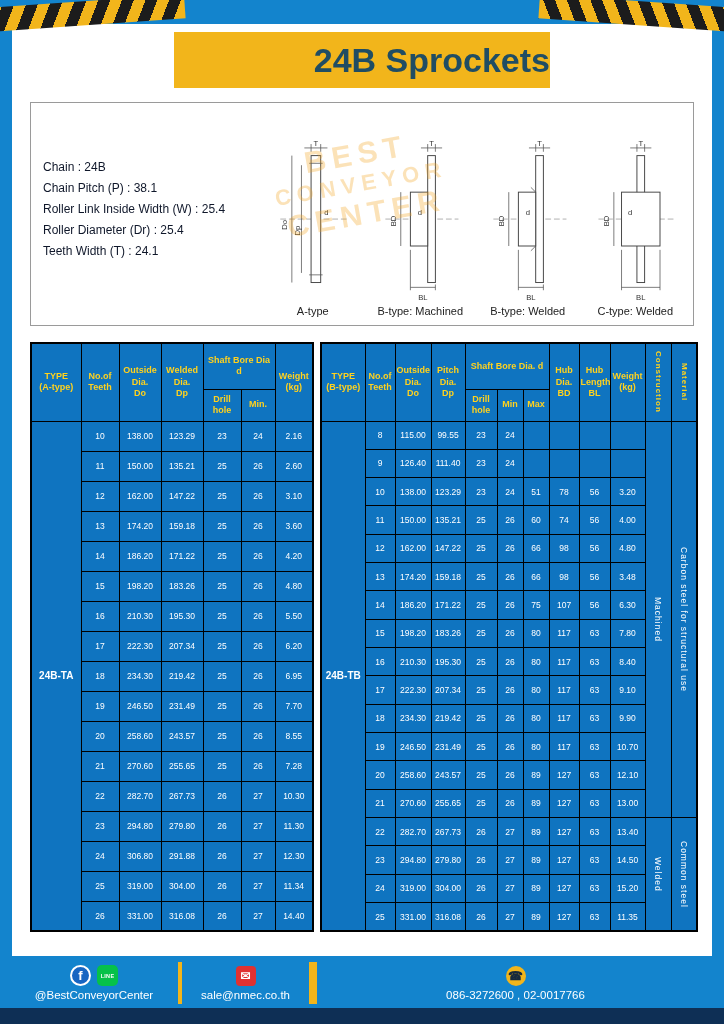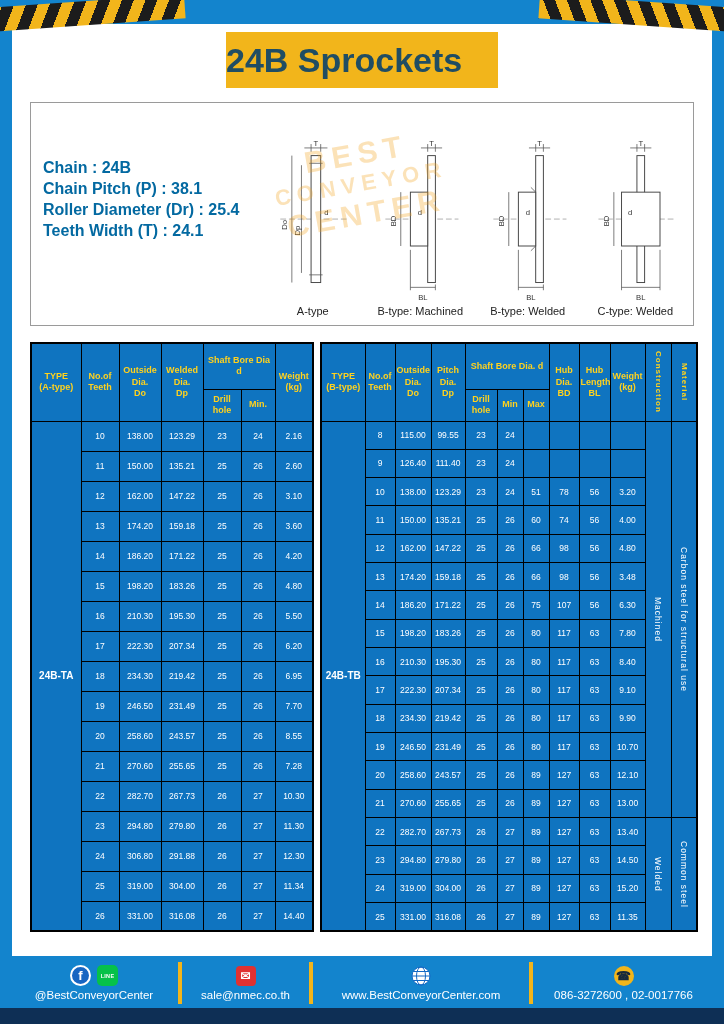--- a/index.html
+++ b/index.html
@@ -7,26 +7,26 @@
   body{background:#1384cd;font-family:"Liberation Sans",sans-serif;position:relative;overflow:hidden}
 
   .hazard{position:absolute;width:195px;height:24px;z-index:6;
     background:repeating-linear-gradient(115deg,#f2b51b 0 11px,#1c1c1c 11px 22px)}
   .hazard.left{left:-10px;top:1px;transform:rotate(-4deg)}
   .hazard.right{right:-10px;top:1px;transform:rotate(4deg);
     background:repeating-linear-gradient(65deg,#f2b51b 0 11px,#1c1c1c 11px 22px)}
 
   .page{position:absolute;left:12px;top:24px;width:700px;height:932px;background:#fff;z-index:2}
 
-  .title-banner{position:absolute;left:50%;transform:translateX(-50%);top:8px;width:272px;height:56px;
-    background:#f2b51b;color:#204d63;font-size:34px;font-weight:bold;text-align:left;line-height:56px}
+  .title-banner{position:absolute;left:50%;transform:translateX(-50%);top:8px;width:376px;height:56px;
+    background:#f2b51b;color:#204d63;font-size:34px;font-weight:bold;text-align:right;line-height:56px}
 
   .spec-box{position:absolute;left:18px;top:78px;width:664px;height:224px;border:1px solid #9a9a9a;background:#fff}
   .spec-lines{position:absolute;left:12px;top:54px;z-index:3}
-  .spec-line{font-size:16px;font-weight:bold;color:#0369a1;line-height:21px;white-space:nowrap}
+  .spec-line{font-size:12px;font-weight:normal;color:#0f172a;line-height:21px;white-space:nowrap}
 
   .watermark{position:absolute;left:130px;top:34px;width:400px;text-align:center;transform:rotate(-10deg);
     color:rgba(243,166,35,.32);font-weight:bold;letter-spacing:6px;z-index:2;pointer-events:none}
   .watermark .wl1{font-size:30px}.watermark .wl2{font-size:22px}.watermark .wl3{font-size:30px}
 
   .drawings{position:absolute;left:228px;top:4px;width:430px;height:214px;display:flex;z-index:1}
   .drawing{flex:1;display:flex;flex-direction:column;align-items:center;justify-content:flex-end}
   .drawing-label{font-size:11px;color:#222;padding-bottom:4px;white-space:nowrap}
   .drawing svg text{font-size:8px;fill:#333;text-anchor:middle;font-family:"Liberation Sans",sans-serif}
   .pl{fill:#fff;stroke:#444;stroke-width:1}
@@ -77,20 +77,21 @@
 
     <div class="watermark">
       <div class="wl1">BEST</div>
       <div class="wl2">CONVEYOR</div>
       <div class="wl3">CENTER</div>
     </div>
 
     <div class="spec-lines">
       <div class="spec-line">Chain : 24B</div>
       <div class="spec-line">Chain Pitch (P) : 38.1</div>
+      <div class="spec-line">Roller Link Inside Width (W) : 25.4</div>
       <div class="spec-line">Roller Diameter (Dr) : 25.4</div>
       <div class="spec-line">Teeth Width (T) : 24.1</div>
     </div>
 
     <div class="drawings">
 
       <div class="drawing">
         <svg width="100" height="168" viewBox="0 0 104 172">
           <line class="cl" x1="18" y1="84" x2="90" y2="84"></line>
           <rect class="pl" x="50" y="18" width="10" height="132"></rect>
@@ -608,30 +609,20 @@
       <div class="icon line-icon">LINE</div>
     </div>
     <div class="ftext">@BestConveyorCenter</div>
   </div>
   <div class="fsep"></div>
   <div class="fsec fsec2">
     <div class="icon mail">✉</div>
     <div class="ftext">sale@nmec.co.th</div>
   </div>
   <div class="fsep"></div>
-  <div class="fsec fsec3">
-    <svg width="20" height="20">
-      <circle cx="10" cy="10" r="9" fill="#ffffff" stroke="#1368c4"></circle>
-      <ellipse cx="10" cy="10" rx="4.5" ry="9" fill="none" stroke="#1368c4"></ellipse>
-      <line x1="1" y1="10" x2="19" y2="10" stroke="#1368c4"></line>
-      <line x1="2.5" y1="5.5" x2="17.5" y2="5.5" stroke="#1368c4"></line>
-      <line x1="2.5" y1="14.5" x2="17.5" y2="14.5" stroke="#1368c4"></line>
-    </svg>
-    <div class="ftext">www.BestConveyorCenter.com</div>
-  </div>
   <div class="fsep"></div>
   <div class="fsec fsec4">
     <div class="icon phone">☎</div>
     <div class="ftext">086-3272600 , 02-0017766</div>
   </div>
 </div>
 
 <div class="bottom-strip"></div>
 
 </body></html>

